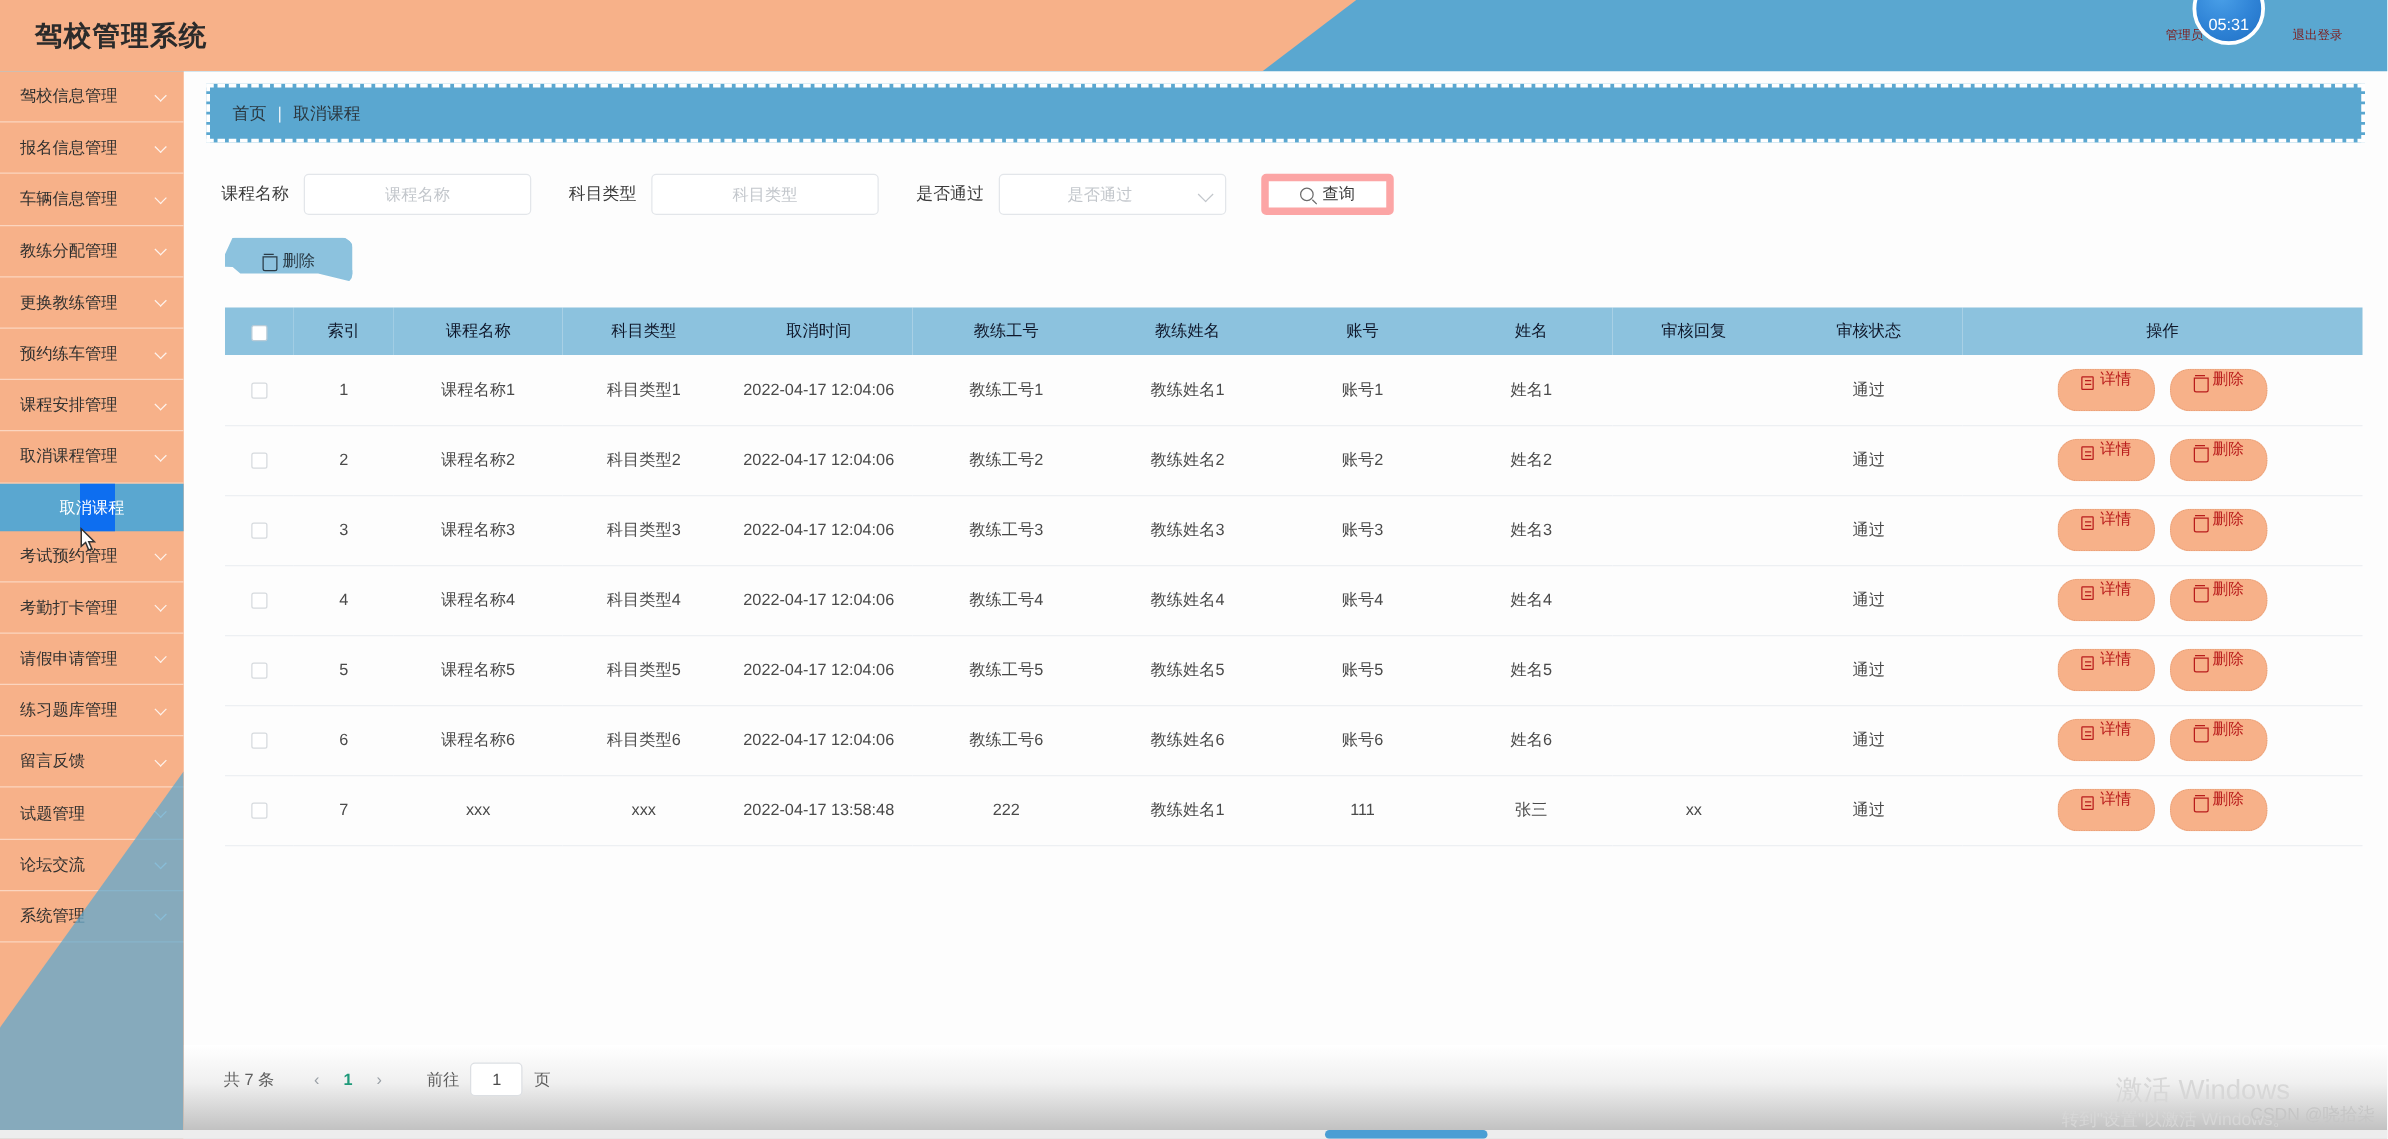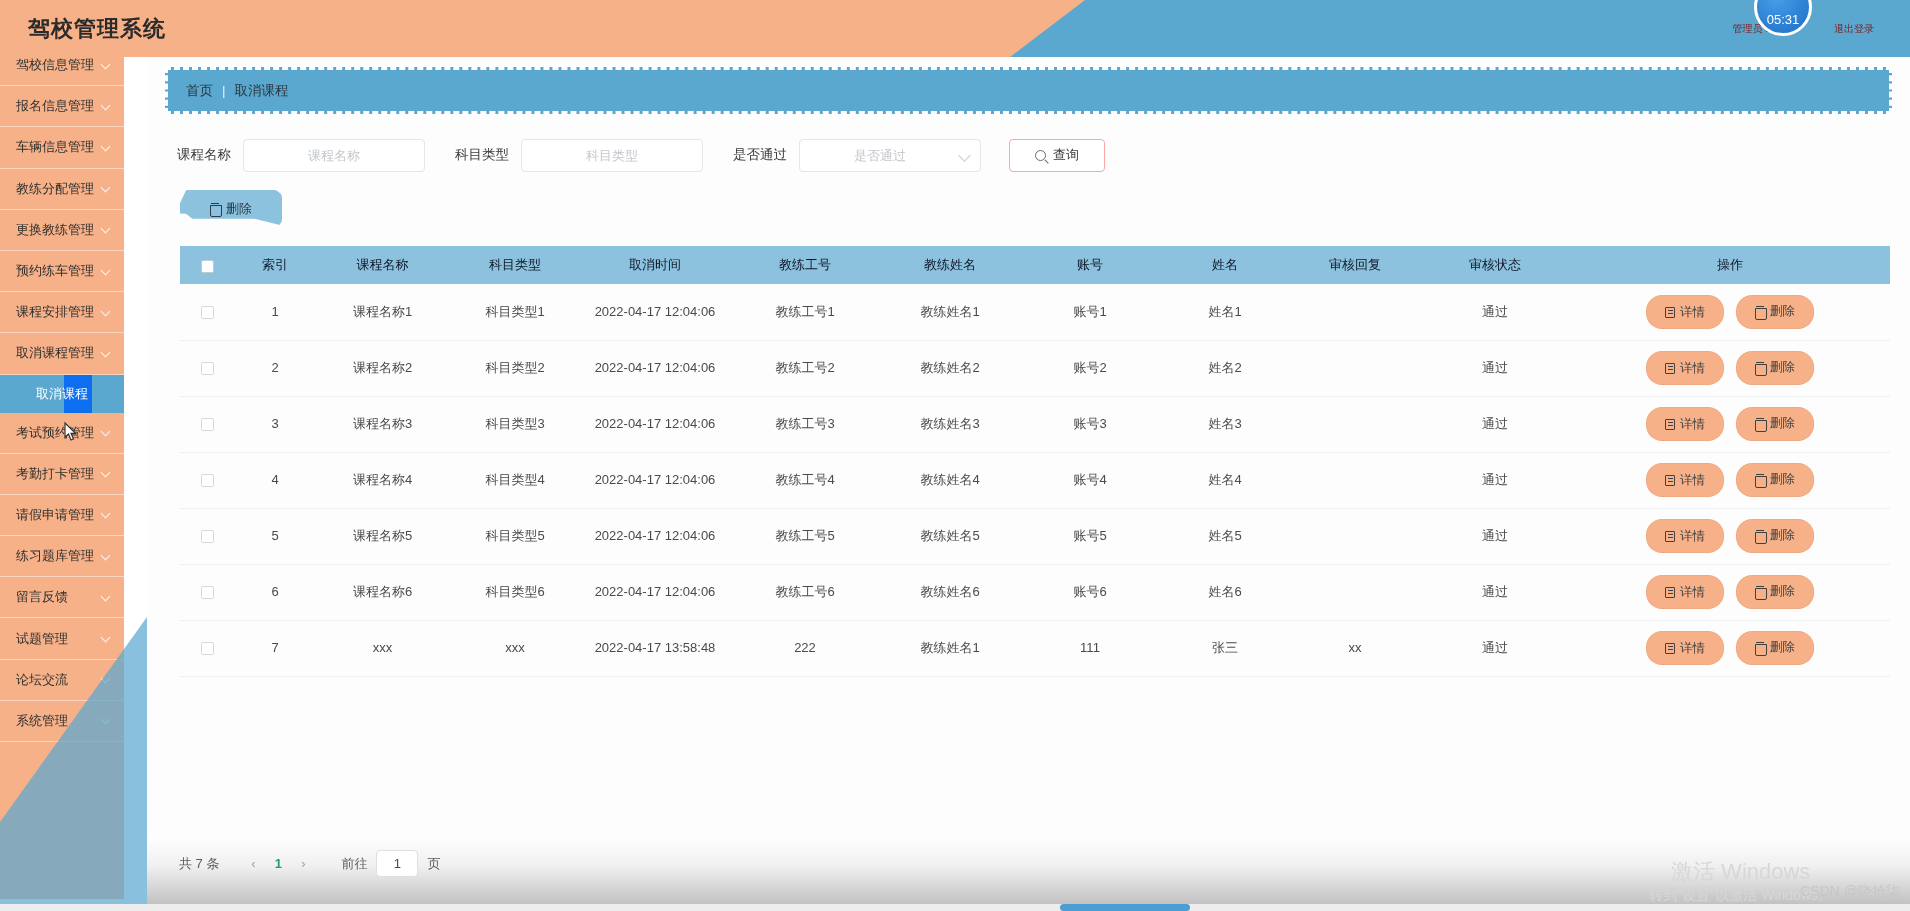--- a/index.html
+++ b/index.html
@@ -58,22 +58,22 @@
     color: #ffffff;
     font-size: 13px;
     display: flex; align-items: flex-end; justify-content: center;
     padding-bottom: 6px;
     z-index: 9;
   }
 
   
   .sidebar {
     position: absolute;
-    top: 45px; left: 0;
-    width: 124px; height: 854px;
+    top: 57px; left: 0;
+    width: 147px; height: 854px;
     background: #f7b189;
     overflow: hidden;
     z-index: 4;
   }
   .menu-item {
     position: relative;
     height: 41.2px;
     display: flex; align-items: center;
     padding: 0 12px 0 16px;
     font-size: 13px; color: #30302f;
@@ -197,21 +197,21 @@
     width: 9px; height: 9px;
     border-right: 1.3px solid #c3c7cc;
     border-bottom: 1.3px solid #c3c7cc;
     transform: rotate(45deg);
     pointer-events: none;
   }
   .btn-query {
     height: 33px;
     min-width: 76px;
     padding: 0 25px;
-    border: 1px solid #fca5a5;
+    border: 6px solid #fca5a5;
     border-radius: 4px;
     background: #fff;
     font-size: 13px; color: #3b3b3b;
     display: flex; align-items: center; justify-content: center;
     gap: 7px;
     cursor: pointer;
     font-family: "Liberation Sans", sans-serif;
   }
   .mag {
     width: 11px; height: 11px;
@@ -298,28 +298,28 @@
     border-radius: 2px;
     background: #fff;
     display: inline-block;
     vertical-align: middle;
     cursor: pointer;
   }
   th .cb { border-color: #b9ccd8; }
   .time-cell { word-break: break-all; padding: 0 12px; }
   .act-cell { white-space: nowrap; }
   .pill {
-    display: inline-flex; align-items: center; justify-content: center;
+    display: inline-flex; align-items: flex-end; justify-content: center;
     gap: 5px;
     height: 30px;
     padding: 16px 18px;
     border-radius: 16px;
     background: #f7b189;
     border: 1.5px dotted #e8a079;
-    color: #404040;
+    color: #b91c1c;
     font-size: 12.5px;
     cursor: pointer;
     margin: 0 6px;
   }
   .doc-ico {
     width: 10px; height: 11px;
     border: 1.3px solid currentColor;
     border-radius: 1px;
     display: inline-block;
     position: relative;
@@ -367,21 +367,21 @@
     text-align: center;
     font-size: 13px; color: #4a4a4a;
     outline: none;
     background: #fff;
   }
   .goto-suffix { margin-left: 9px; }
 
   .wm-win {
     position: absolute;
     right: 78px; bottom: 6px;
-    text-align: center;
+    text-align: right;
     color: #d7d7d7;
     pointer-events: none;
     z-index: 9;
   }
   .wm-win .l1 { font-size: 22px; line-height: 26px; }
   .wm-win .l2 { font-size: 14px; line-height: 20px; }
   .wm-csdn {
     position: absolute;
     right: 10px; bottom: 10px;
     font-size: 14px;

